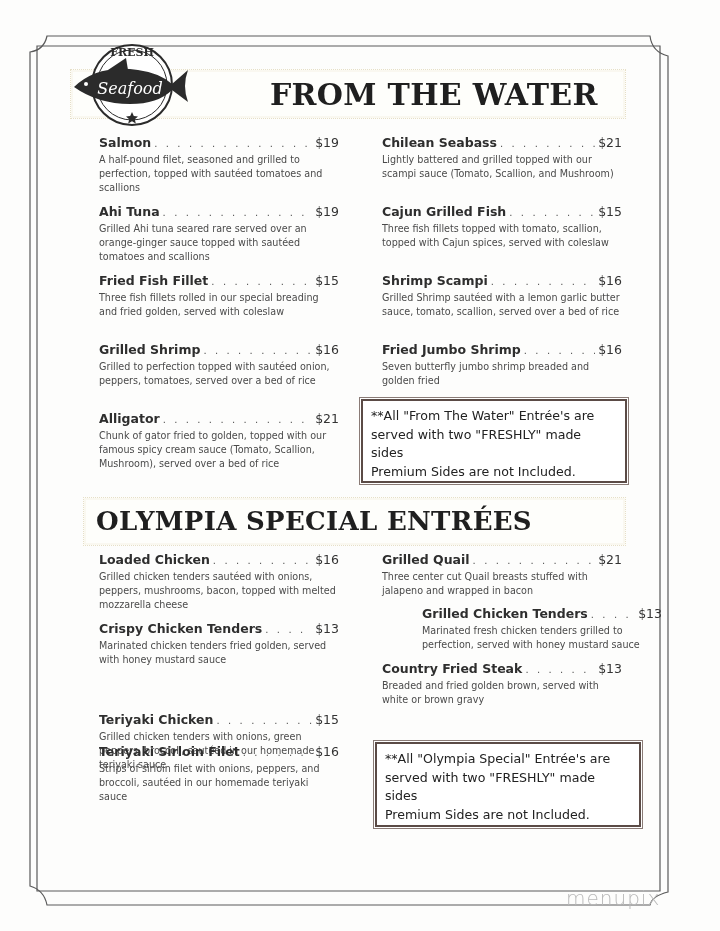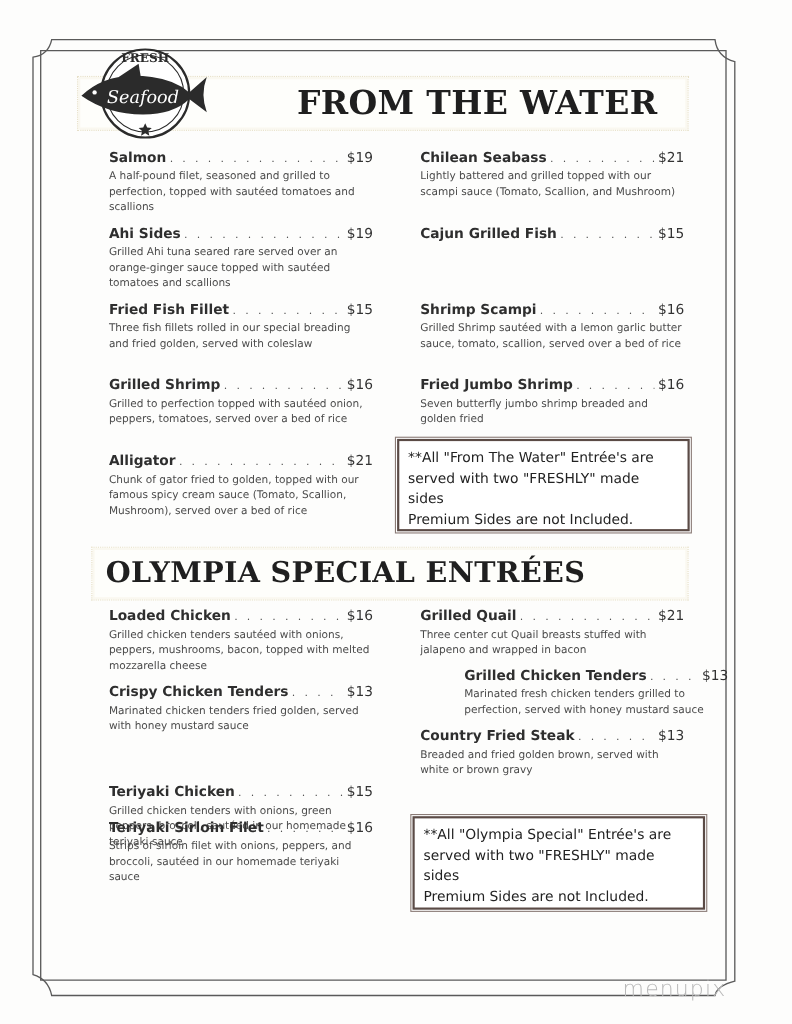--- a/index.html
+++ b/index.html
@@ -100,21 +100,21 @@
   <div class="item" style="left:99px; top:135px;">
     <div class="item-head">
         <span class="item-name">Salmon</span>
         <span class="leader"></span>
         <span class="item-price">$19</span>
       </div>
     <div class="item-desc">A half-pound filet, seasoned and grilled to perfection, topped  with sautéed tomatoes and scallions</div>
   </div>
   <div class="item" style="left:99px; top:204px;">
     <div class="item-head">
-        <span class="item-name">Ahi Sides</span>
+        <span class="item-name">Ahi Tuna</span>
         <span class="leader"></span>
         <span class="item-price">$19</span>
       </div>
     <div class="item-desc">Grilled Ahi tuna seared rare served over an orange-ginger sauce topped with sautéed tomatoes and scallions</div>
   </div>
   <div class="item" style="left:99px; top:273px;">
     <div class="item-head">
         <span class="item-name">Fried Fish Fillet</span>
         <span class="leader"></span>
         <span class="item-price">$15</span>
@@ -145,20 +145,21 @@
         <span class="item-price">$21</span>
       </div>
     <div class="item-desc">Lightly battered and grilled topped with our scampi sauce (Tomato, Scallion, and Mushroom)</div>
   </div>
   <div class="item" style="left:382px; top:204px;">
     <div class="item-head">
         <span class="item-name">Cajun Grilled Fish</span>
         <span class="leader"></span>
         <span class="item-price">$15</span>
       </div>
+    <div class="item-desc">Three fish fillets topped with tomato, scallion, topped with Cajun spices, served with coleslaw</div>
   </div>
   <div class="item" style="left:382px; top:273px;">
     <div class="item-head">
         <span class="item-name">Shrimp Scampi</span>
         <span class="leader"></span>
         <span class="item-price">$16</span>
       </div>
     <div class="item-desc">Grilled Shrimp sautéed with a lemon garlic butter sauce, tomato, scallion, served over a bed of rice</div>
   </div>
   <div class="item" style="left:382px; top:342px;">

